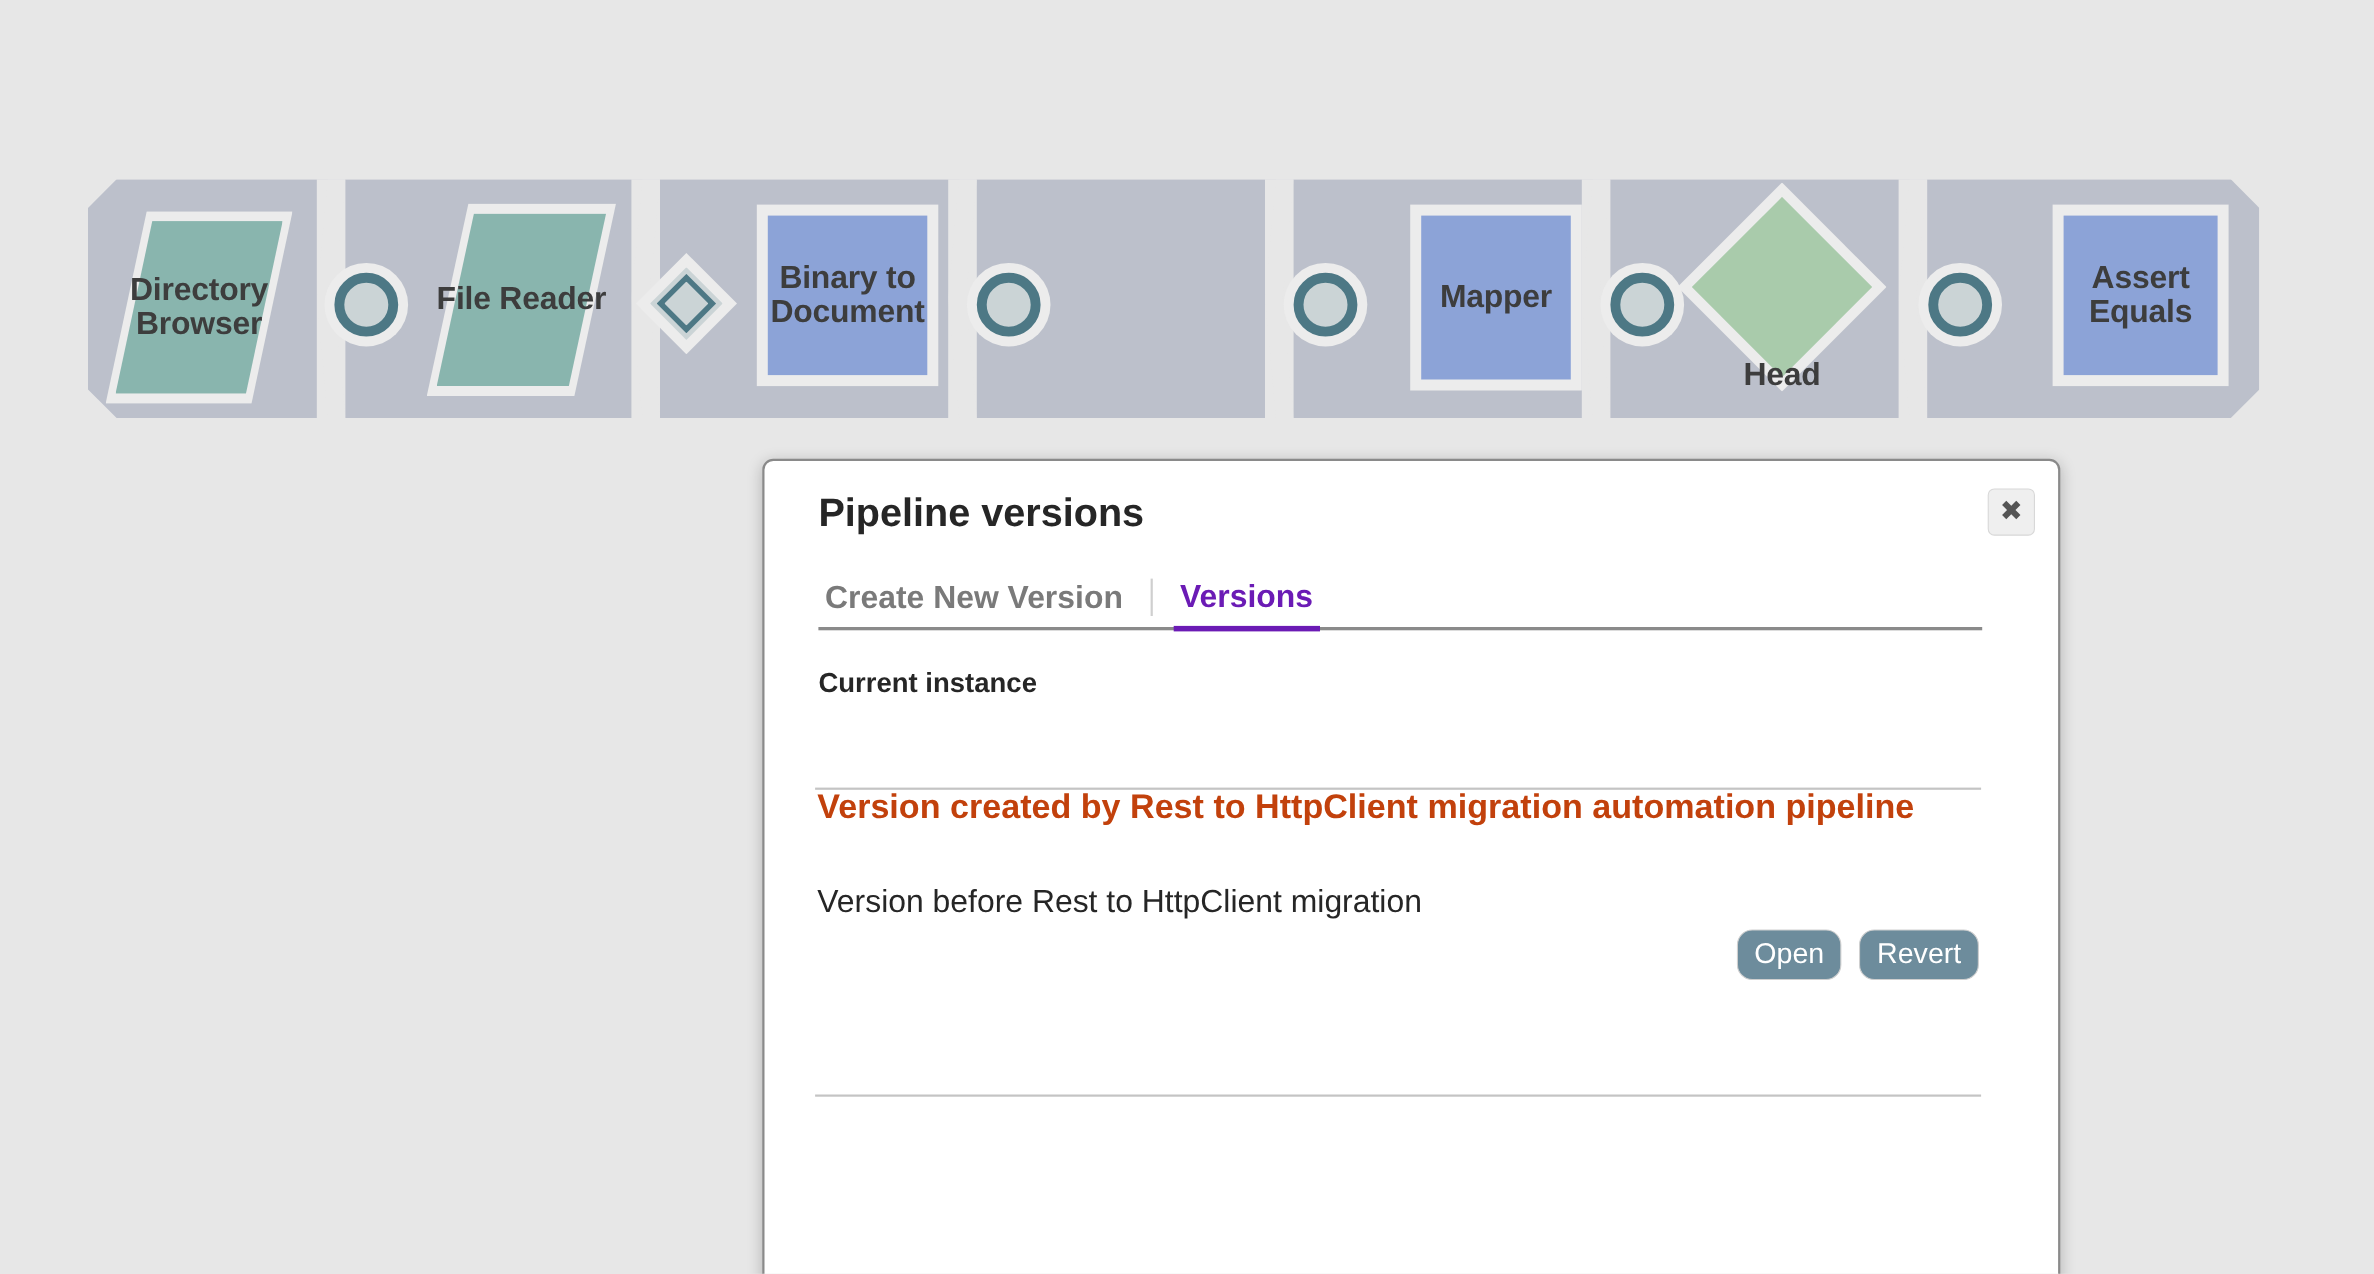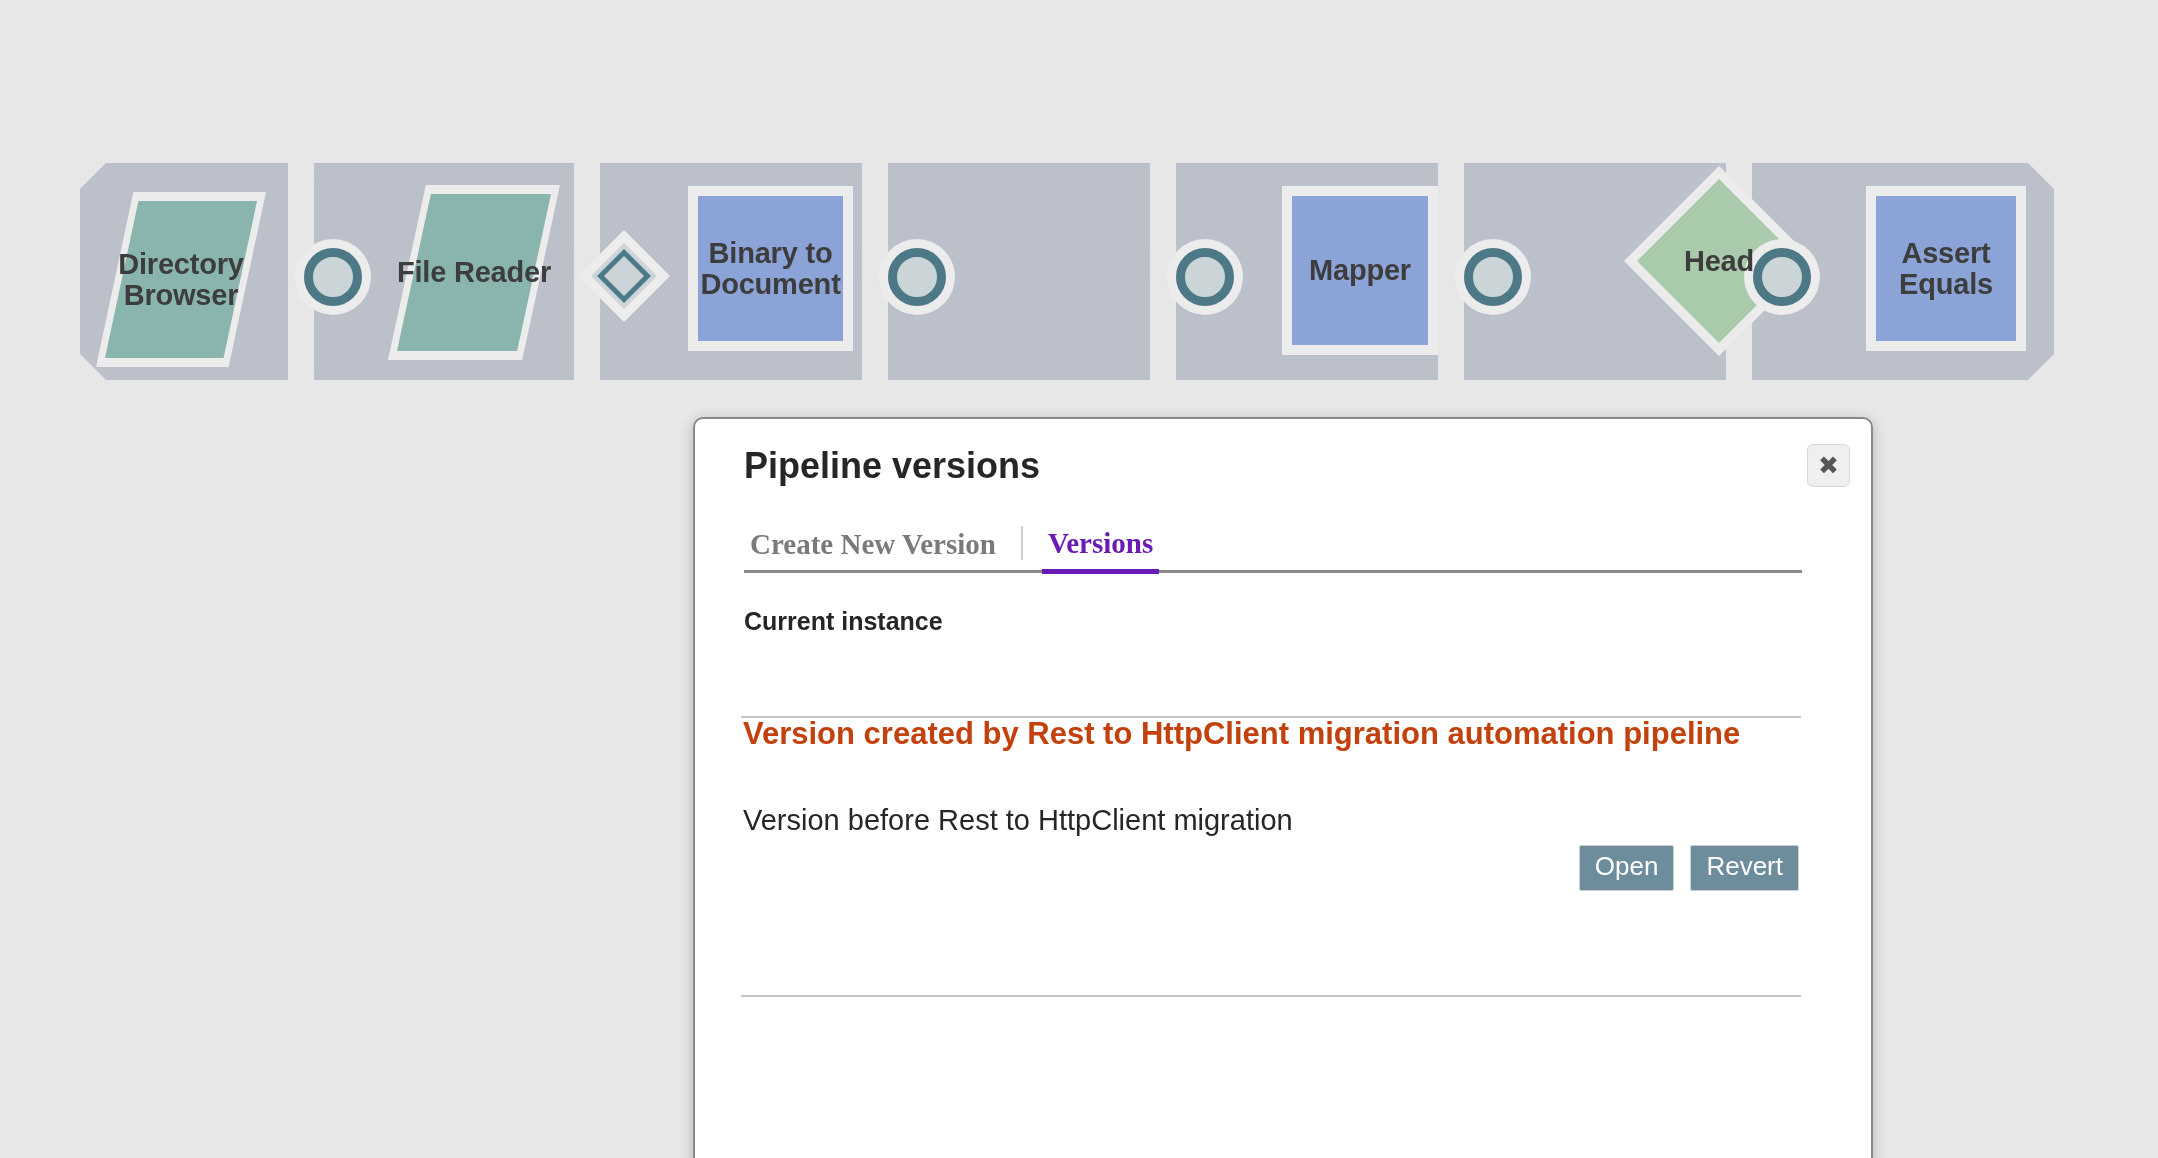--- a/index.html
+++ b/index.html
@@ -83,37 +83,37 @@
   }
   .dlg-close{
     position:absolute;right:21px;top:25px;width:41px;height:41px;
     background:#efefef;border:1px solid #d8d8d8;border-radius:6px;
     display:flex;align-items:center;justify-content:center;
     font-size:25px;font-weight:bold;color:#555;line-height:1;cursor:pointer;
   }
 
   .tabs{position:absolute;left:49px;top:105px;width:1058px;height:46px;
         border-bottom:3px solid #8a8a8a;display:flex;align-items:flex-end;}
-  .tab{font-size:29px;font-weight:bold;padding:0 6px 9px 6px;cursor:pointer;color:#7a7a7a;font-family:Liberation Serif, serif;}
+  .tab{font-size:29px;font-weight:bold;padding:0 6px 9px 6px;cursor:pointer;color:#7a7a7a;}
   .tab.active{color:#6b1bb5;border-bottom:5px solid #6b1bb5;margin-bottom:-4px;}
   .tab-div{width:2px;height:34px;background:#cfcfcf;margin:0 19px 10px 19px;}
 
   .sec-title{position:absolute;left:49px;top:188px;font-size:25px;font-weight:bold;color:#262626;}
 
   .hr{position:absolute;left:46px;width:1060px;height:2px;background:#c4c4c4;}
   #hr-top{top:297px;}
   #hr-bottom{top:576px;}
 
   .ver-title{position:absolute;left:48px;top:297px;font-size:31px;font-weight:bold;color:#c2410c;}
   .ver-meta{position:absolute;left:48px;top:346px;font-size:25px;color:#333;}
   .ver-meta span{margin-right:12px;}
   .ver-desc{position:absolute;left:48px;top:385px;font-size:29px;color:#262626;}
 
   .ver-actions{position:absolute;right:72px;top:426px;display:flex;gap:16px;}
-  .btn{background:#6d8c9c;color:#fff;font-size:26px;padding:6px 15px 9px 15px;border-radius:2px;
+  .btn{background:#6d8c9c;color:#fff;font-size:26px;padding:6px 15px 9px 15px;border-radius:14px;
        border:1px solid #cfcfcf;cursor:pointer;line-height:1.1;}
 </style>
 </head>
 <body>
 
 <div id="pipeline-canvas">
 
   <div class="snap-band"></div>
 
   <div class="slot-sep" style="left:288px;">
@@ -186,21 +186,21 @@
       <div class="halo"></div>
         <div class="fill" style="background: rgb(140, 163, 215);"></div>
     </div>
     <div class="lbl">Mapper</div>
   </div>
 
   <div class="conn" style="left:1455px;top:239px;width:76px;height:76px;">
       <div class="ring"></div>
     </div>
 
-  <div class="node" style="left:1624px;top:166px;width:190px;height:190px;">
+  <div class="node" style="left:1525px;top:166px;width:190px;height:190px;align-items:flex-end;">
     <div class="sh-dia dia-head">
       <div class="halo"></div>
         <div class="fill" style="background: rgb(169, 203, 171);"></div>
     </div>
     <div class="lbl">Head</div>
   </div>
 
   <div class="conn" style="left:1744px;top:239px;width:76px;height:76px;">
       <div class="ring"></div>
     </div>

